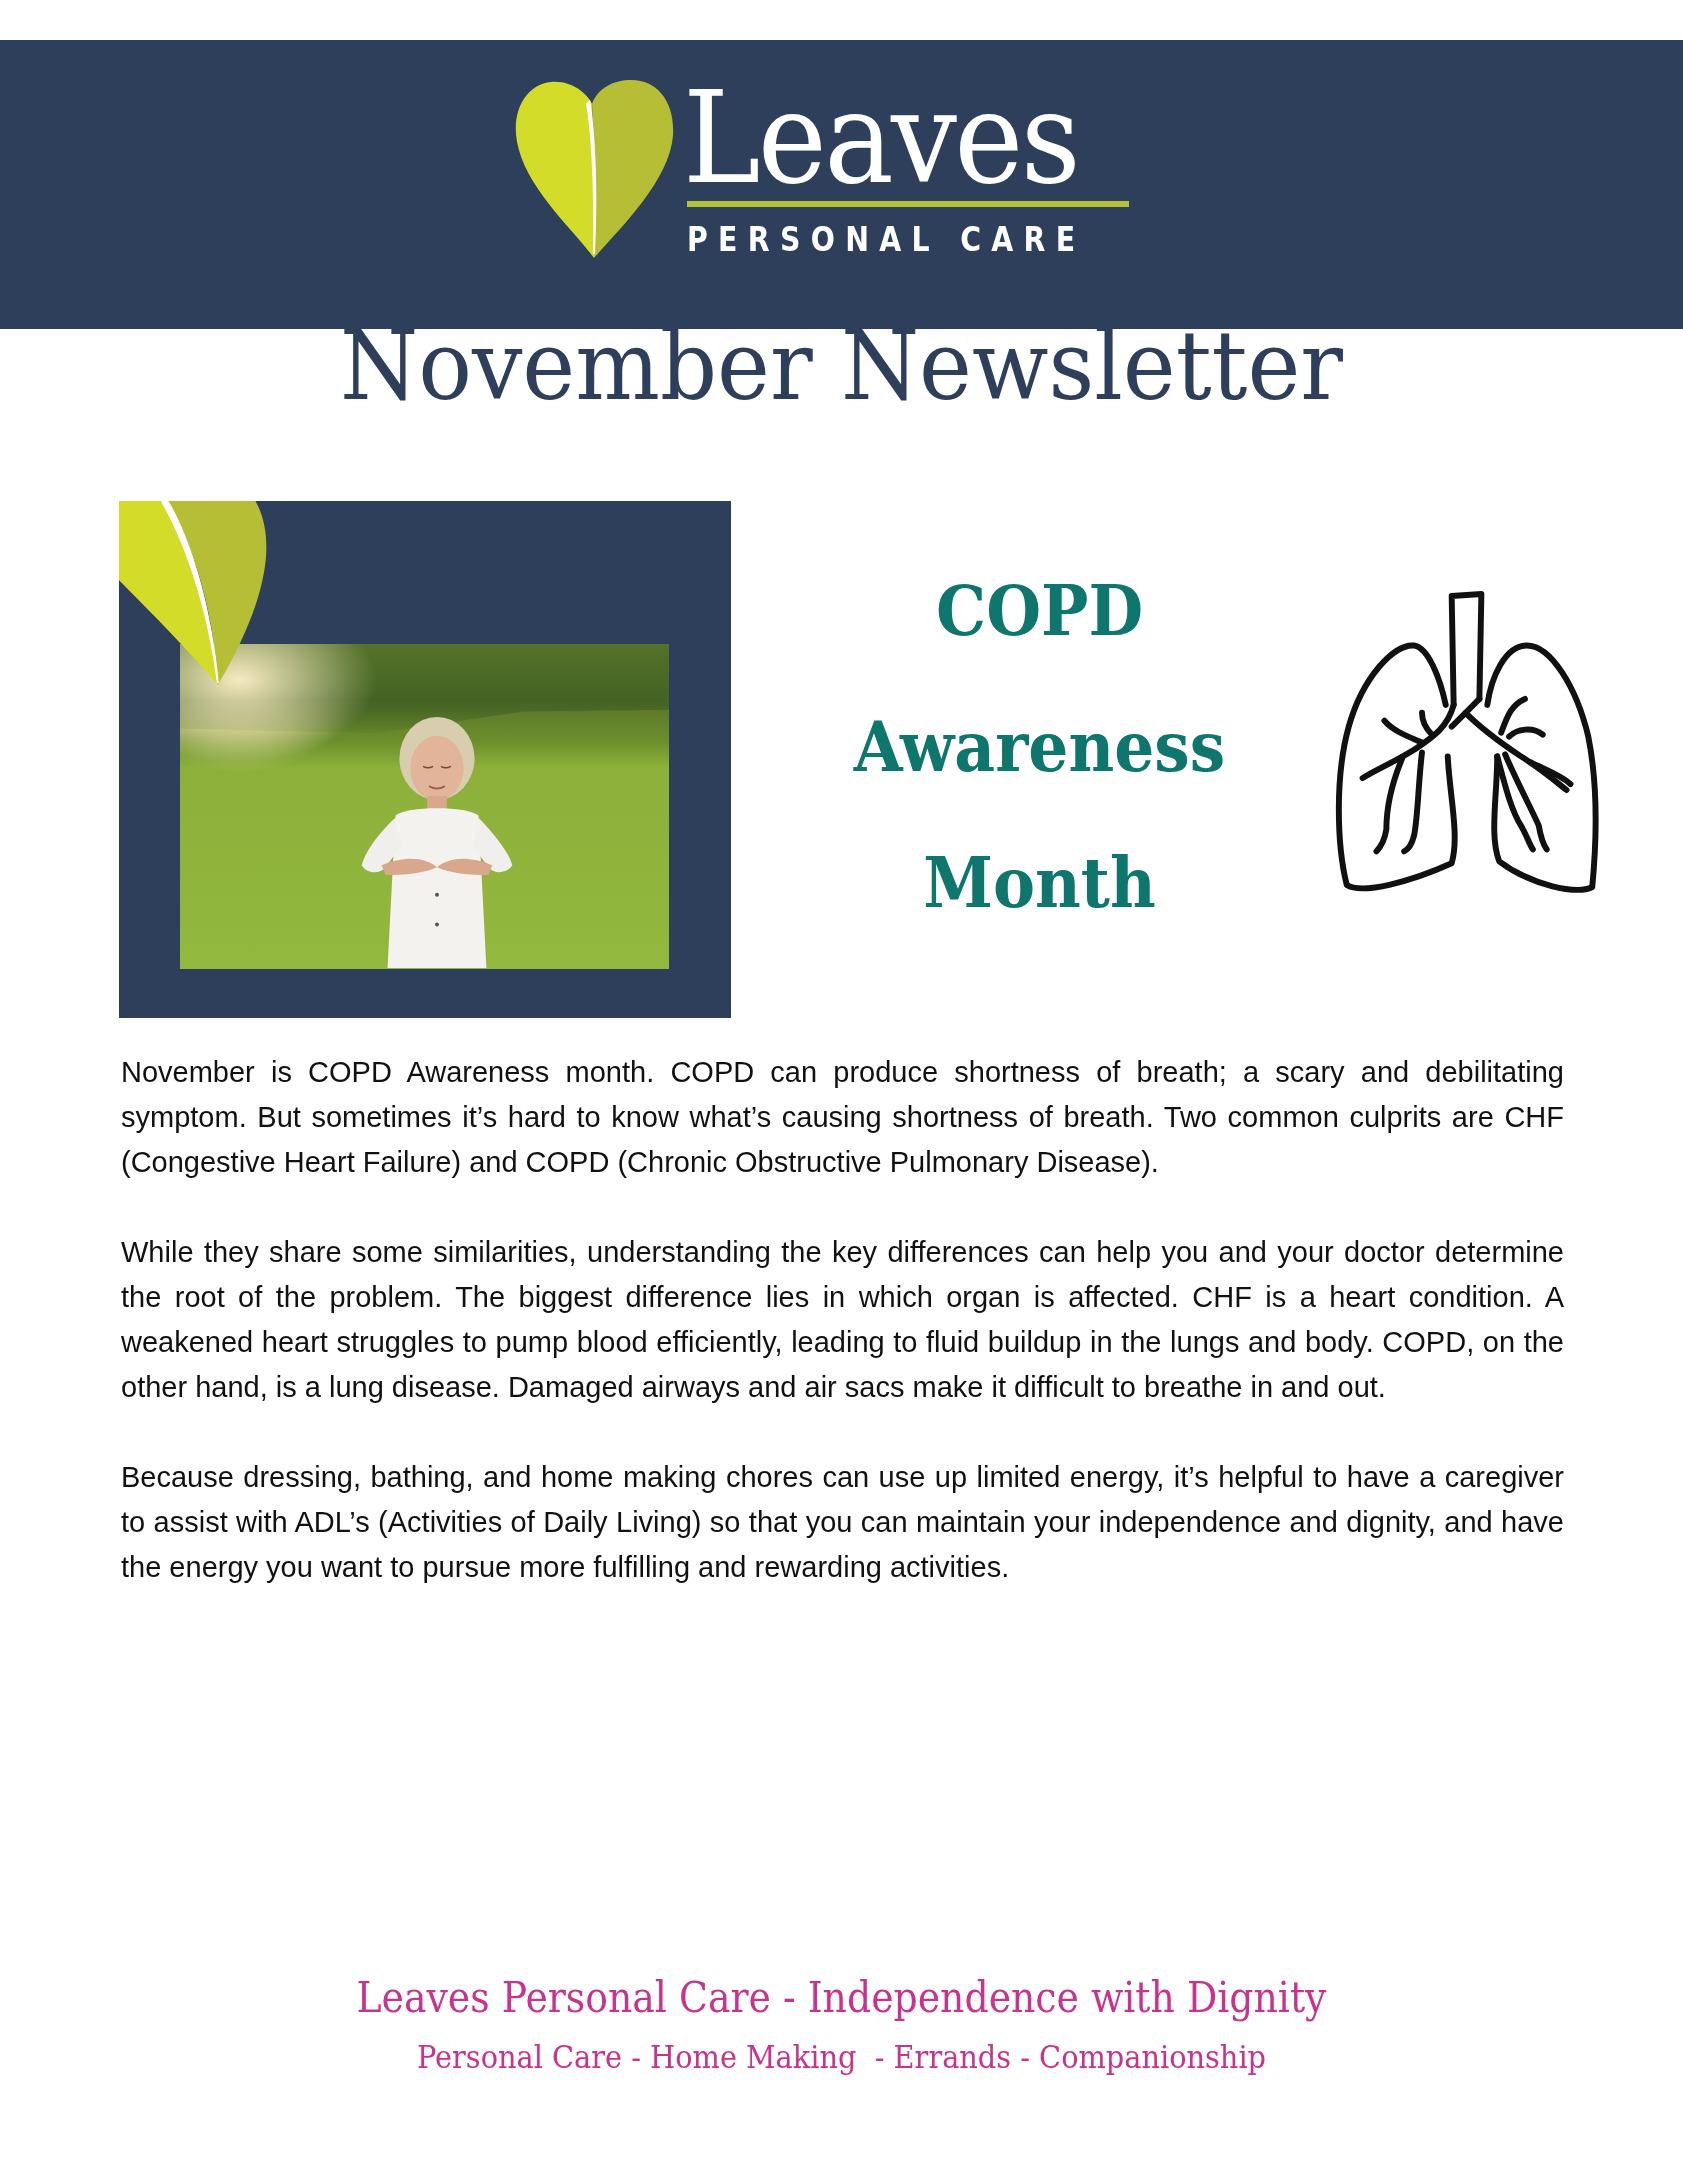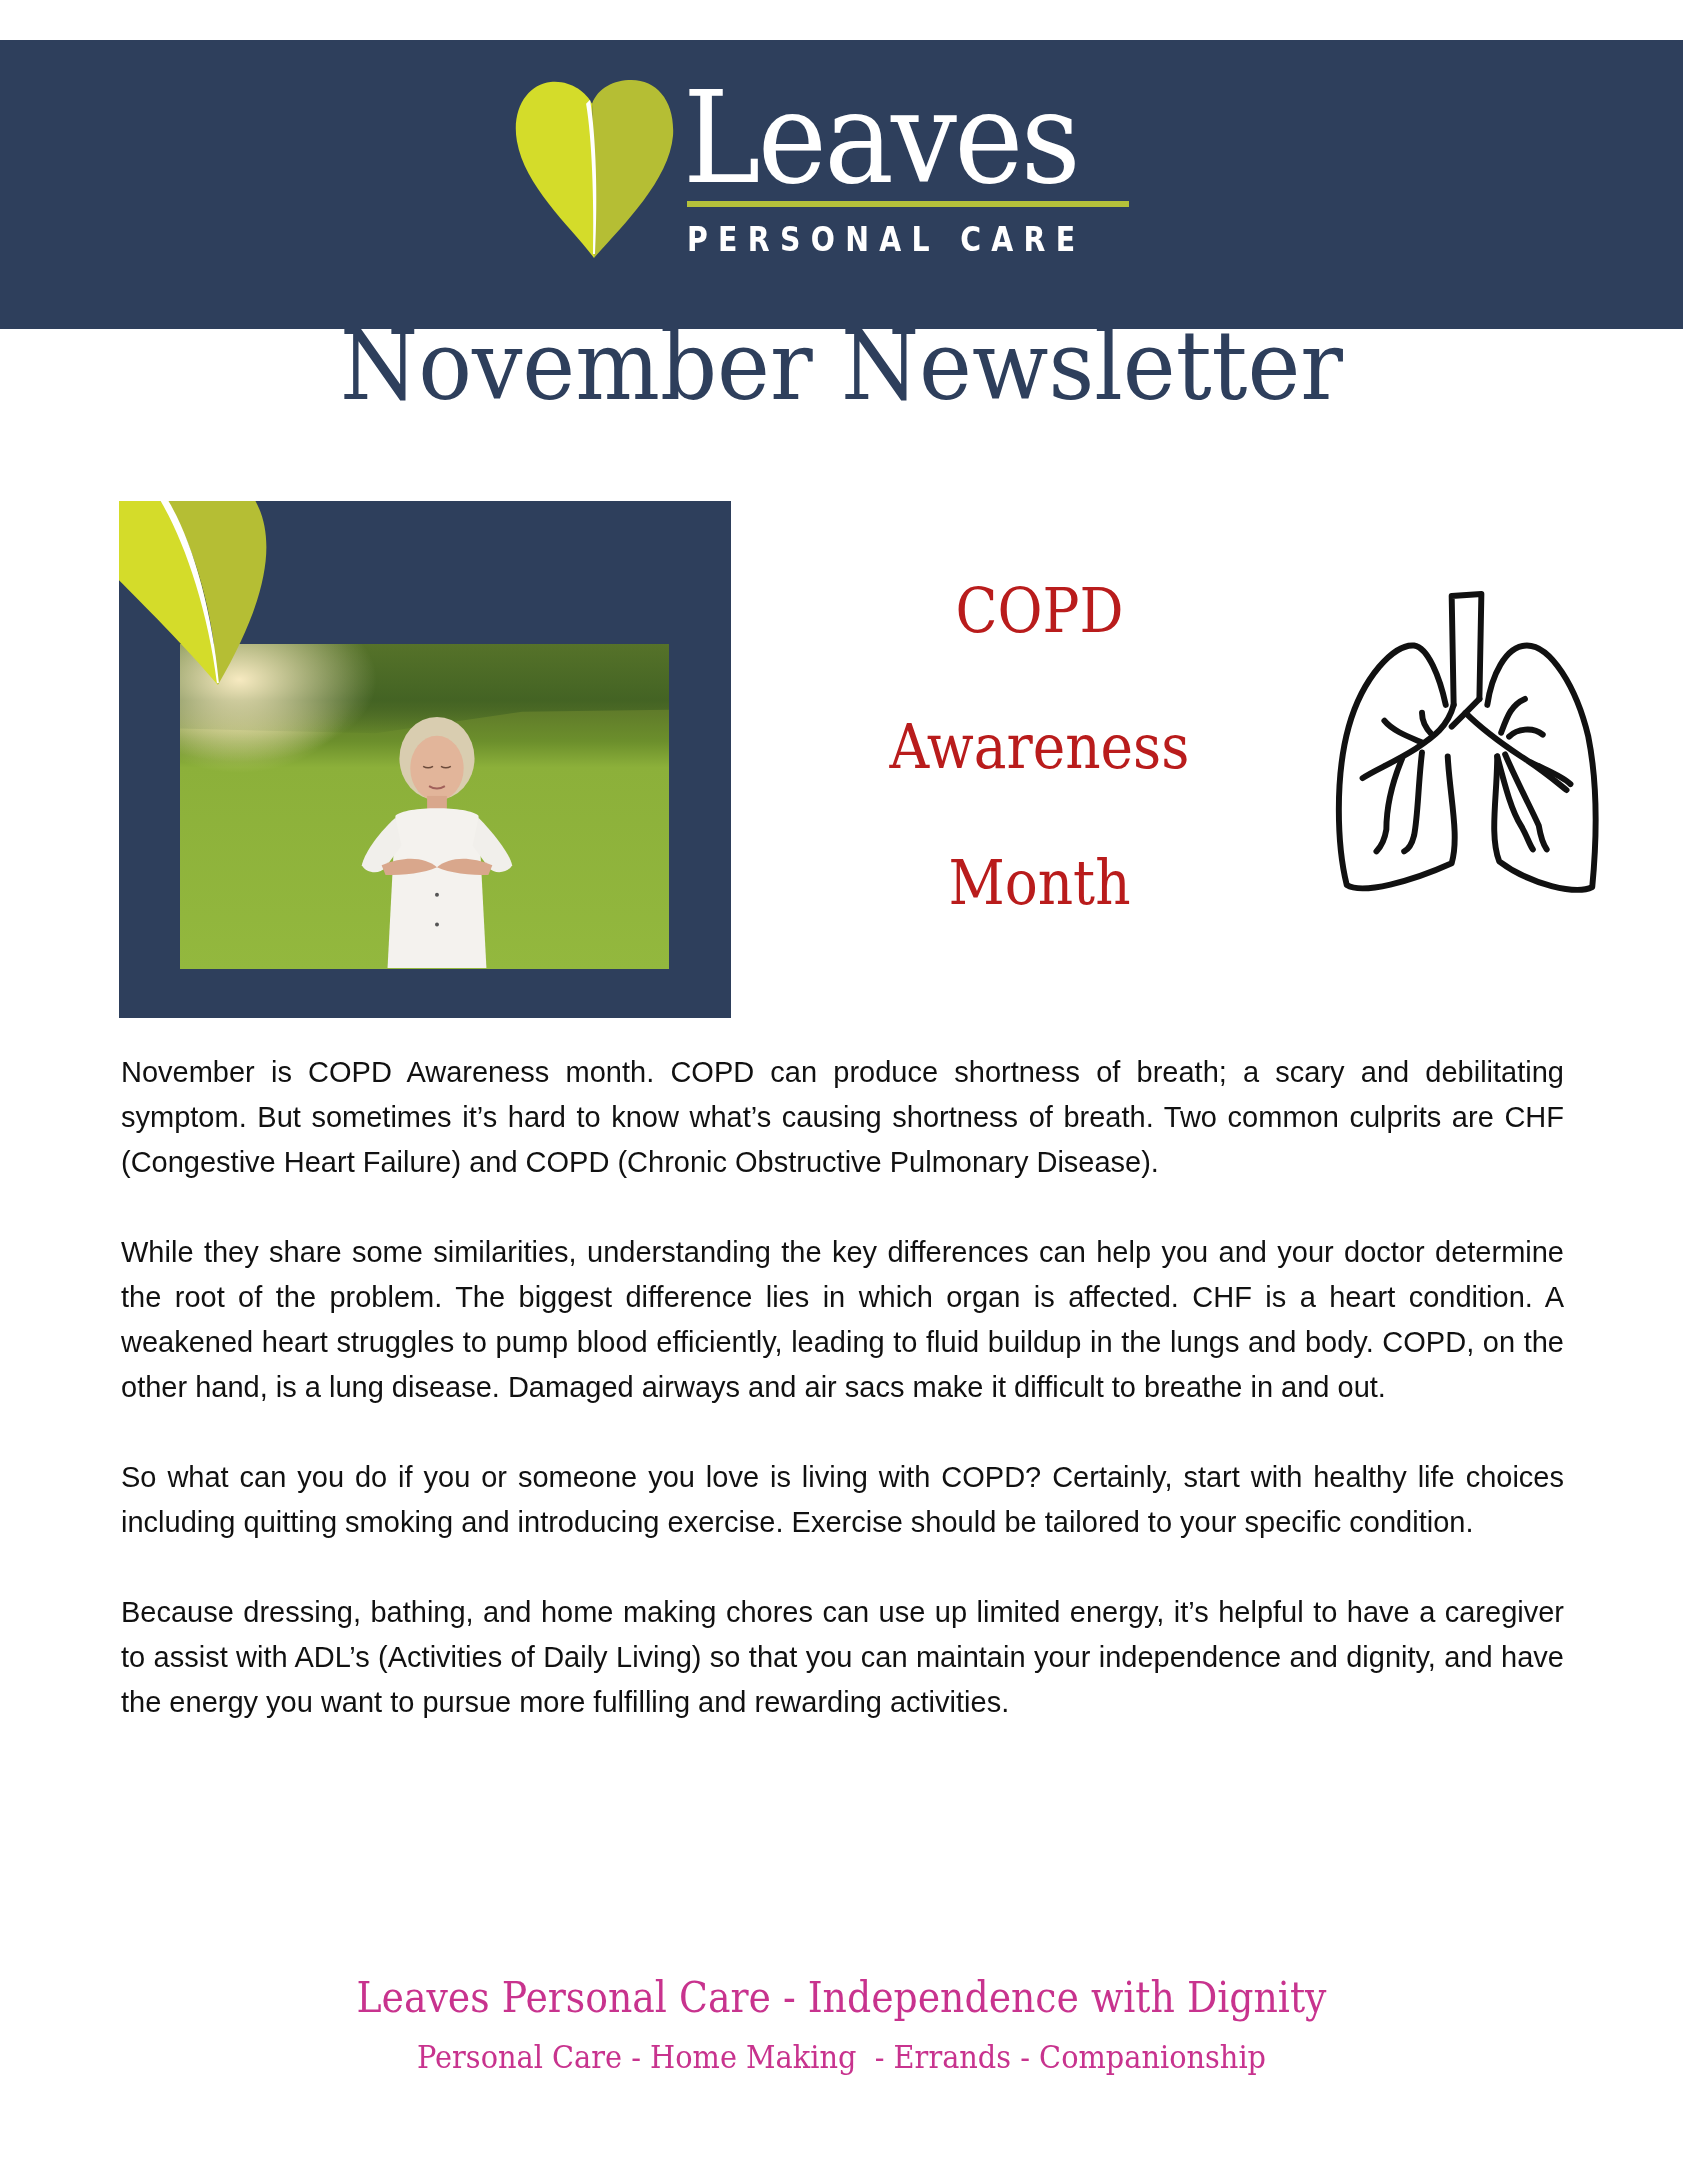--- a/index.html
+++ b/index.html
@@ -53,22 +53,22 @@
   }
   .photo-glow {
     position: absolute; left: 0; top: 0; width: 198px; height: 119px;
     background: radial-gradient(ellipse at 30% 30%, rgba(255,240,200,0.95), rgba(255,240,200,0) 70%);
   }
   .person { position: absolute; left: 166px; top: 63px; width: 178px; height: 261px; }
   .block-leaf { position: absolute; left: 0; top: 0; width: 178px; height: 188px; }
 
   .awareness-title {
     position: absolute; left: 772px; top: 543px; width: 535px; text-align: center;
-    font-family: "DejaVu Serif", serif; font-size: 61px; line-height: 136px;
-    color: #b91c1c; white-space: nowrap;
+    font-family: "DejaVu Serif", serif; font-size: 70px; line-height: 136px;
+    color: #0f766e; white-space: nowrap; font-weight: bold;
   }
   .awareness-title div { transform: scaleX(0.9); }
 
   .lungs-icon { position: absolute; left: 1323px; top: 588px; width: 293px; height: 309px; }
 
   .body-text {
     position: absolute; left: 121px; top: 1050px; width: 1443px;
     font-family: "Liberation Sans", sans-serif; font-size: 29px; line-height: 45px;
     color: #111111; text-align: justify;
   }
@@ -167,19 +167,18 @@
   <path d="M188 150 C196 142 212 140 222 148"></path>
   <path d="M180 146 C186 130 190 118 204 112"></path>
   <path d="M210 176 C226 184 242 190 250 198"></path>
   <path d="M184 168 C196 196 210 222 218 240 C220 252 222 258 226 264"></path>
   <path d="M176 170 C184 200 190 224 200 240 C206 250 208 258 212 264"></path>
 </svg>
 
 <div class="body-text">
   <p>November is COPD Awareness month. COPD can produce shortness of breath; a scary and debilitating symptom.  But sometimes it’s hard to know what’s causing shortness of breath. Two common culprits are CHF (Congestive Heart Failure) and COPD (Chronic Obstructive Pulmonary Disease).</p>
   <p>While they share some similarities, understanding the key differences can help you and your doctor determine the root of the problem. The biggest difference lies in which organ is affected. CHF is a heart condition. A weakened heart struggles to pump blood efficiently, leading to fluid buildup in the lungs and body. COPD, on the other hand, is a lung disease. Damaged airways and air sacs make it difficult to breathe in and out.</p>
-  <p>So what can you do if you or someone you love is living with COPD? Certainly, start with healthy life choices including quitting smoking and introducing exercise. Exercise should be tailored to your specific condition.</p>
   <p>Because dressing, bathing, and home making chores can use up limited energy, it’s helpful to have a caregiver to assist with ADL’s (Activities of Daily Living) so that you can maintain your independence and dignity, and have the energy you want to pursue more fulfilling and rewarding activities.</p>
 </div>
 
 <div class="footer-line1">Leaves Personal Care - Independence with Dignity</div>
 <div class="footer-line2">Personal Care - Home Making  - Errands - Companionship</div>
 
 
 </body></html>

